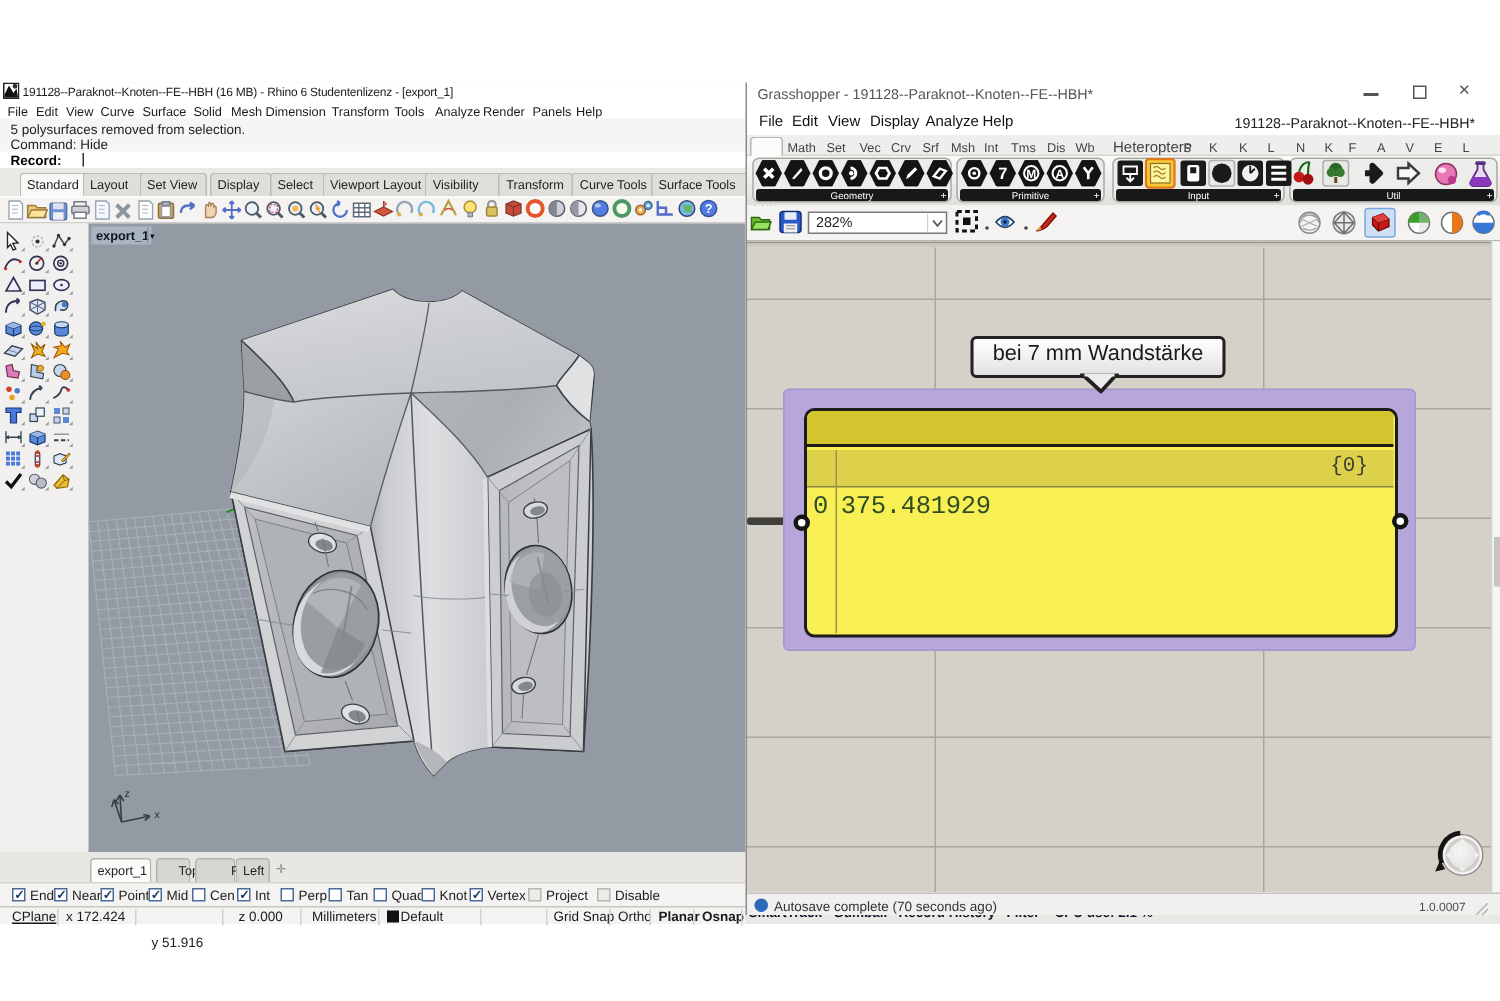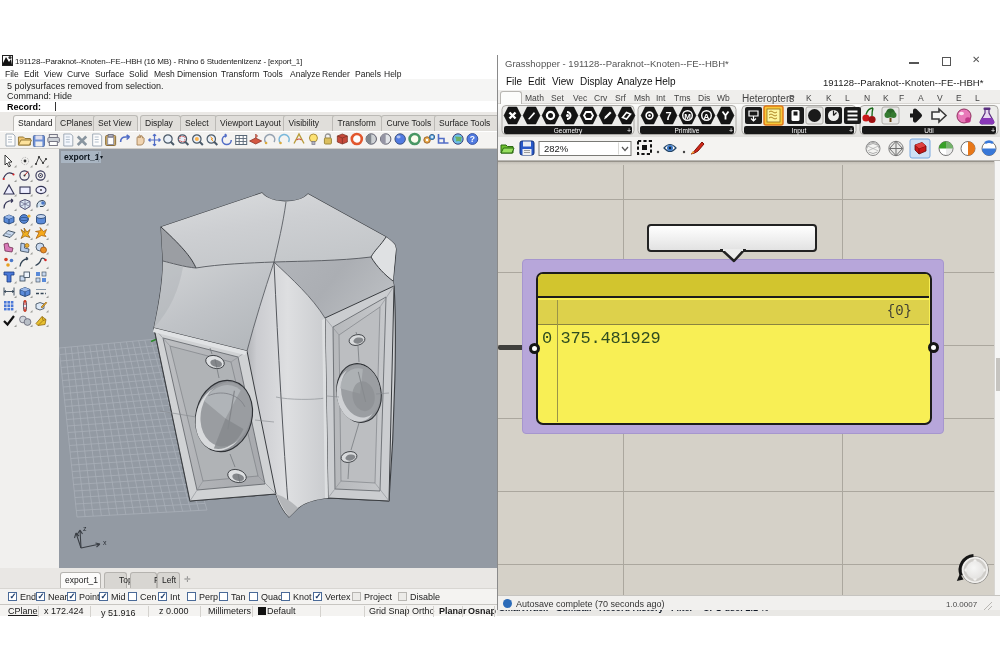--- a/index.html
+++ b/index.html
@@ -38,21 +38,21 @@
 <span class="i" style="left:7px;top:2px;font-size:9px;color:#222;font-weight:normal;">5 polysurfaces removed from selection.</span>
 <span class="i" style="left:7px;top:12px;font-size:9px;color:#222;font-weight:normal;">Command: Hide</span>
 <div class="abs" style="left:0;top:22px;width:497px;height:10.5px;background:#fff;"></div>
 <span class="i" style="left:7px;top:22.5px;font-size:9px;color:#000;font-weight:bold;">Record:</span>
 <div class="abs" style="left:55px;top:23px;width:1px;height:9px;background:#333;"></div>
 </div>
 <div class="abs" style="left:0;top:57px;width:497px;height:19px;background:#ebe9e6;">
 <div class="abs" style="left:12.5px;top:3px;width:45px;height:16px;background:#f9f8f6;border:1px solid #bcbab6;border-bottom:none;border-radius:3px 3px 0 0;"></div>
 <span class="i" style="left:18.0px;top:6px;font-size:8.5px;color:#222;font-weight:normal;">Standard</span>
 <div class="abs" style="left:54.5px;top:3px;width:41px;height:16px;background:#e0deda;border:1px solid #bcbab6;border-bottom:none;border-radius:3px 3px 0 0;"></div>
-<span class="i" style="left:60.0px;top:6px;font-size:8.5px;color:#222;font-weight:normal;">CPlanes</span>
+<span class="i" style="left:60.0px;top:6px;font-size:8.5px;color:#222;font-weight:normal;">Layout</span>
 <div class="abs" style="left:92.5px;top:3px;width:45px;height:16px;background:#e0deda;border:1px solid #bcbab6;border-bottom:none;border-radius:3px 3px 0 0;"></div>
 <span class="i" style="left:98.0px;top:6px;font-size:8.5px;color:#222;font-weight:normal;">Set View</span>
 <div class="abs" style="left:139.5px;top:3px;width:41px;height:16px;background:#e0deda;border:1px solid #bcbab6;border-bottom:none;border-radius:3px 3px 0 0;"></div>
 <span class="i" style="left:145.0px;top:6px;font-size:8.5px;color:#222;font-weight:normal;">Display</span>
 <div class="abs" style="left:179.5px;top:3px;width:37px;height:16px;background:#e0deda;border:1px solid #bcbab6;border-bottom:none;border-radius:3px 3px 0 0;"></div>
 <span class="i" style="left:185.0px;top:6px;font-size:8.5px;color:#222;font-weight:normal;">Select</span>
 <div class="abs" style="left:214.5px;top:3px;width:75px;height:16px;background:#e0deda;border:1px solid #bcbab6;border-bottom:none;border-radius:3px 3px 0 0;"></div>
 <span class="i" style="left:220.0px;top:6px;font-size:8.5px;color:#222;font-weight:normal;">Viewport Layout</span>
 <div class="abs" style="left:283.0px;top:3px;width:54px;height:16px;background:#e0deda;border:1px solid #bcbab6;border-bottom:none;border-radius:3px 3px 0 0;"></div>
 <span class="i" style="left:288.5px;top:6px;font-size:8.5px;color:#222;font-weight:normal;">Visibility</span>
@@ -554,21 +554,21 @@
 <span class="i" style="left:314.5px;top:2px;font-size:8.5px;color:#1a3a6a;font-weight:bold;">✓</span>
 <span class="i" style="left:325px;top:3px;font-size:9px;color:#222;font-weight:normal;">Vertex</span>
 <div class="abs" style="left:352px;top:3px;width:9px;height:9px;border:1px solid #b8b6b2;background:#ecebe8;"></div>
 <span class="i" style="left:364px;top:3px;font-size:9px;color:#222;font-weight:normal;">Project</span>
 <div class="abs" style="left:398px;top:3px;width:9px;height:9px;border:1px solid #b8b6b2;background:#ecebe8;"></div>
 <span class="i" style="left:410px;top:3px;font-size:9px;color:#222;font-weight:normal;">Disable</span>
 </div>
 <div class="abs" style="left:0;top:549px;width:497px;height:12px;background:#f4f3f1;border-top:1px solid #c8c6c2;">
 <span class="i" style="left:8px;top:1px;font-size:9px;color:#1a1a1a;font-weight:normal;text-decoration:underline;">CPlane</span>
 <span class="i" style="left:44px;top:1px;font-size:9px;color:#1a1a1a;font-weight:normal;">x 172.424</span>
-<span class="i" style="left:101px;top:3px;font-size:9px;color:#1a1a1a;font-weight:normal;">y 51.916</span>
+<span class="i" style="left:101px;top:18px;font-size:9px;color:#1a1a1a;font-weight:normal;">y 51.916</span>
 <span class="i" style="left:159px;top:1px;font-size:9px;color:#1a1a1a;font-weight:normal;">z 0.000</span>
 <span class="i" style="left:208px;top:1px;font-size:9px;color:#1a1a1a;font-weight:normal;text-align:right;">Millimeters</span>
 <span class="i" style="left:267px;top:1px;font-size:9px;color:#1a1a1a;font-weight:normal;">Default</span>
 <span class="i" style="left:369px;top:1px;font-size:9px;color:#1a1a1a;font-weight:normal;">Grid Snap</span>
 <span class="i" style="left:412px;top:1px;font-size:9px;color:#1a1a1a;font-weight:normal;">Ortho</span>
 <span class="i" style="left:439px;top:1px;font-size:9px;color:#1a1a1a;font-weight:bold;">Planar</span>
 <span class="i" style="left:468px;top:1px;font-size:9px;color:#1a1a1a;font-weight:bold;">Osnap</span>
 <div class="abs" style="left:258px;top:2px;width:8px;height:8px;background:#111;"></div>
 <div class="abs" style="left:38px;top:1px;width:1px;height:11px;background:#d4d2ce;"></div>
 <div class="abs" style="left:90px;top:1px;width:1px;height:11px;background:#d4d2ce;"></div>
@@ -794,20 +794,21 @@
 <span class="i" style="left:4px;top:55px;font-size:17px;font-family:'Liberation Mono',monospace;color:#2f4d20;">0</span>
 <span class="i" style="left:22.5px;top:55px;font-size:17px;letter-spacing:-0.2px;font-family:'Liberation Mono',monospace;color:#2f4d20;">375.481929</span>
 </div>
 <div class="abs" style="left:31px;top:181.5px;width:11px;height:11px;border-radius:50%;background:#fff;border:3.5px solid #151515;"></div>
 <div class="abs" style="left:430px;top:180.5px;width:11px;height:11px;border-radius:50%;background:#fff;border:3.5px solid #151515;"></div>
 <div class="abs" style="left:149px;top:63px;width:170px;height:28px;background:linear-gradient(#ffffff,#e2e2e2);border:2.5px solid #222;border-radius:4px;"></div>
 <svg class="abs" style="left:222px;top:88px" width="26" height="15" viewBox="0 0 26 15">
           <path d="M1 0 L25 0 L14 12 Z" fill="#ececec" stroke="#222" stroke-width="2.5" stroke-linejoin="round"></path>
           <rect x="3" y="-2" width="20" height="4" fill="#ececec"></rect>
         </svg>
+<span class="i" style="left:149px;top:67px;width:170px;text-align:center;font-size:14.5px;color:#1a1a1a;">bei 7 mm Wandstärke</span>
 <svg class="abs" style="left:454px;top:386px" width="46" height="46" viewBox="0 0 46 46">
 <defs>
             <radialGradient id="nb" cx="0.45" cy="0.42" r="0.75">
               <stop offset="0" stop-color="#f6f6f5"></stop>
               <stop offset="0.55" stop-color="#e4e3e1"></stop>
               <stop offset="1" stop-color="#b6b4b0"></stop>
             </radialGradient>
           </defs>
 <circle cx="23" cy="23" r="13.5" fill="url(#nb)" stroke="#8f8d89" stroke-width="1"></circle>
 <circle cx="23" cy="23" r="10.5" fill="none" stroke="#cfcdc9" stroke-width="3"></circle>

